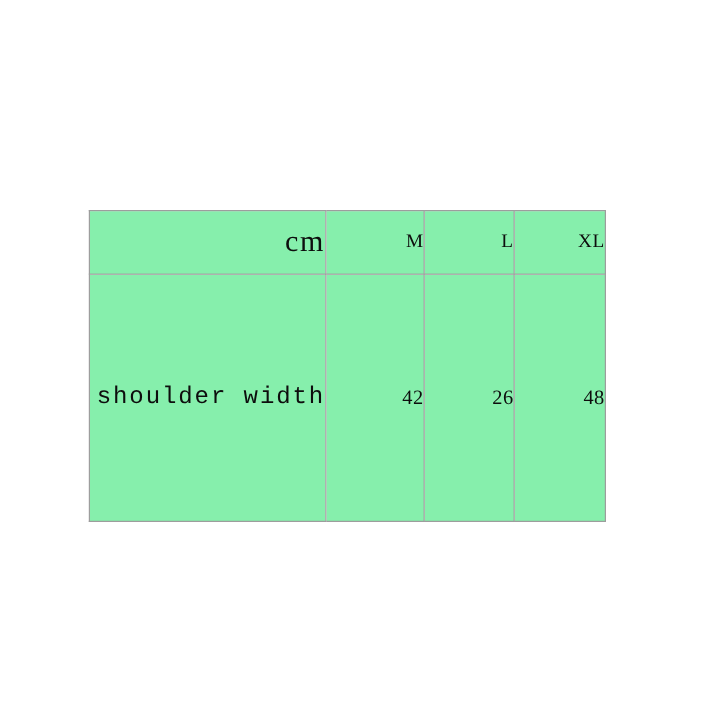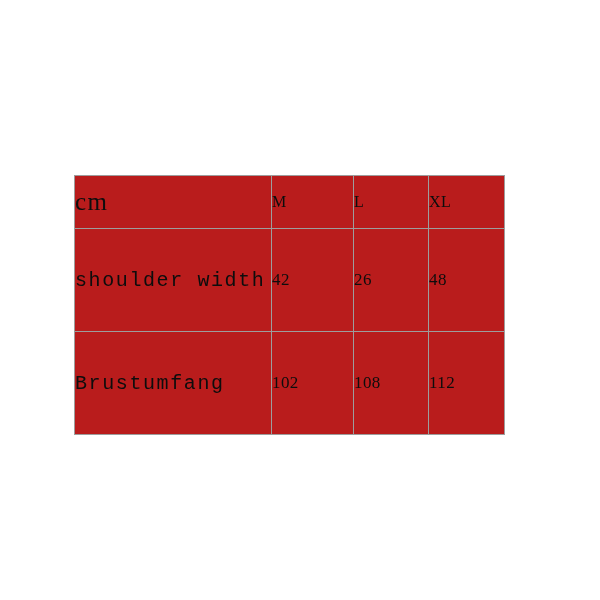--- a/index.html
+++ b/index.html
@@ -36,24 +36,24 @@
     table-layout: fixed;
     background: #ffffff;
     border: 1px solid #a6a6a6;
   }
 
   #size-table td,
   #size-table th {
     border: 1px solid #9d9d9d;
     padding: 0;
     margin: 0;
-    text-align: left;
+    text-align: right;
     vertical-align: middle;
     color: #0d0d0d;
-    background: #b91c1c;
+    background: #86efac;
     font-weight: normal;
     height: 52px;
     overflow: hidden;
     white-space: nowrap;
   }
 
   
   col.col-label { width: 197px; }
   col.col-m     { width: 82px; }
   col.col-l     { width: 75px; }
@@ -108,24 +108,18 @@
     </thead>
 
     <tbody>
       <tr>
         <td class="row-label">shoulder width</td>
         <td class="measure-value">42</td>
         <td class="measure-value">26</td>
         <td class="measure-value">48</td>
       </tr>
 
-      <tr>
-        <td class="row-label">Brustumfang</td>
-        <td class="measure-value">102</td>
-        <td class="measure-value">108</td>
-        <td class="measure-value">112</td>
-      </tr>
 
 
     </tbody>
   </table>
 
 </div>
 
 </body></html>

